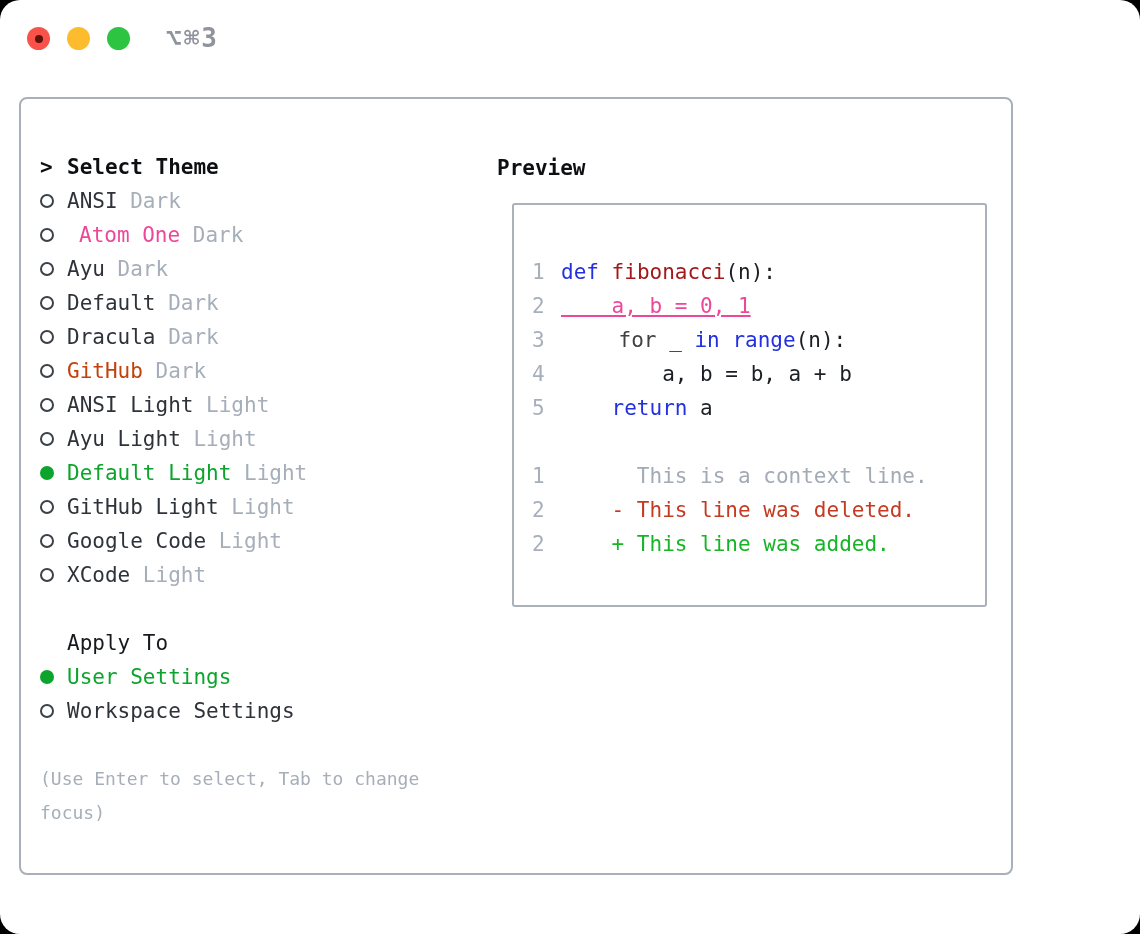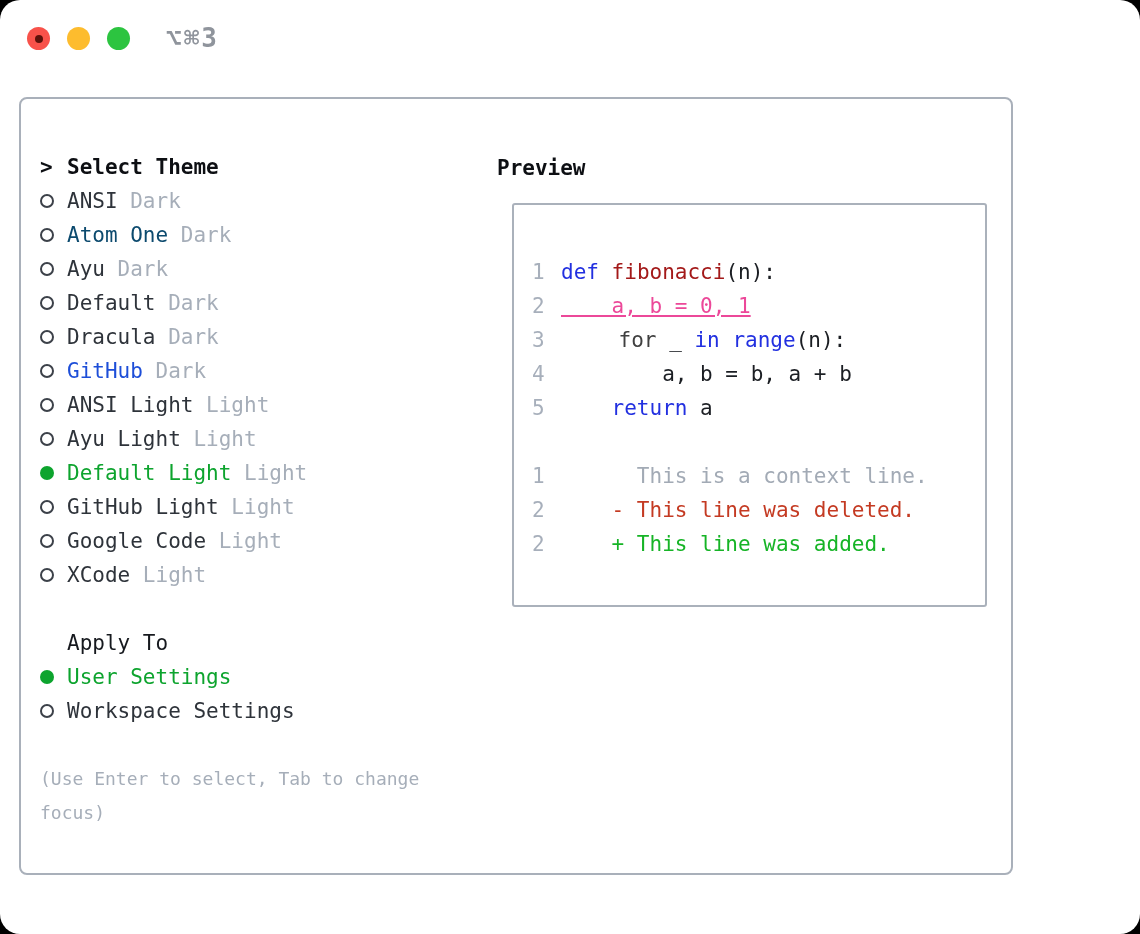--- a/index.html
+++ b/index.html
@@ -64,21 +64,21 @@
             <div class="row">
               <div class="marker">
                 <div class="dot empty"></div>
               </div>
               <div class="label"><span style="color: rgb(46, 51, 58);">ANSI</span><span style="color: rgb(166, 174, 185);"> Dark</span></div>
             </div>
             <div class="row">
               <div class="marker">
                 <div class="dot empty"></div>
               </div>
-              <div class="label"><span style="color: #0c4a6e;">Atom One</span><span style="color: rgb(166, 174, 185);"> Dark</span></div>
+              <div class="label"><span style="color: #ec4899; margin-left: 12px;">Atom One</span><span style="color: rgb(166, 174, 185);"> Dark</span></div>
             </div>
             <div class="row">
               <div class="marker">
                 <div class="dot empty"></div>
               </div>
               <div class="label"><span style="color: rgb(46, 51, 58);">Ayu</span><span style="color: rgb(166, 174, 185);"> Dark</span></div>
             </div>
             <div class="row">
               <div class="marker">
                 <div class="dot empty"></div>
@@ -88,21 +88,21 @@
             <div class="row">
               <div class="marker">
                 <div class="dot empty"></div>
               </div>
               <div class="label"><span style="color: rgb(46, 51, 58);">Dracula</span><span style="color: rgb(166, 174, 185);"> Dark</span></div>
             </div>
             <div class="row">
               <div class="marker">
                 <div class="dot empty"></div>
               </div>
-              <div class="label"><span style="color: #1d4ed8;">GitHub</span><span style="color: rgb(166, 174, 185);"> Dark</span></div>
+              <div class="label"><span style="color: #c2410c;">GitHub</span><span style="color: rgb(166, 174, 185);"> Dark</span></div>
             </div>
             <div class="row">
               <div class="marker">
                 <div class="dot empty"></div>
               </div>
               <div class="label"><span style="color: rgb(46, 51, 58); text-align: right;">ANSI Light</span><span style="color: rgb(166, 174, 185);"> Light</span></div>
             </div>
             <div class="row">
               <div class="marker">
                 <div class="dot empty"></div>

